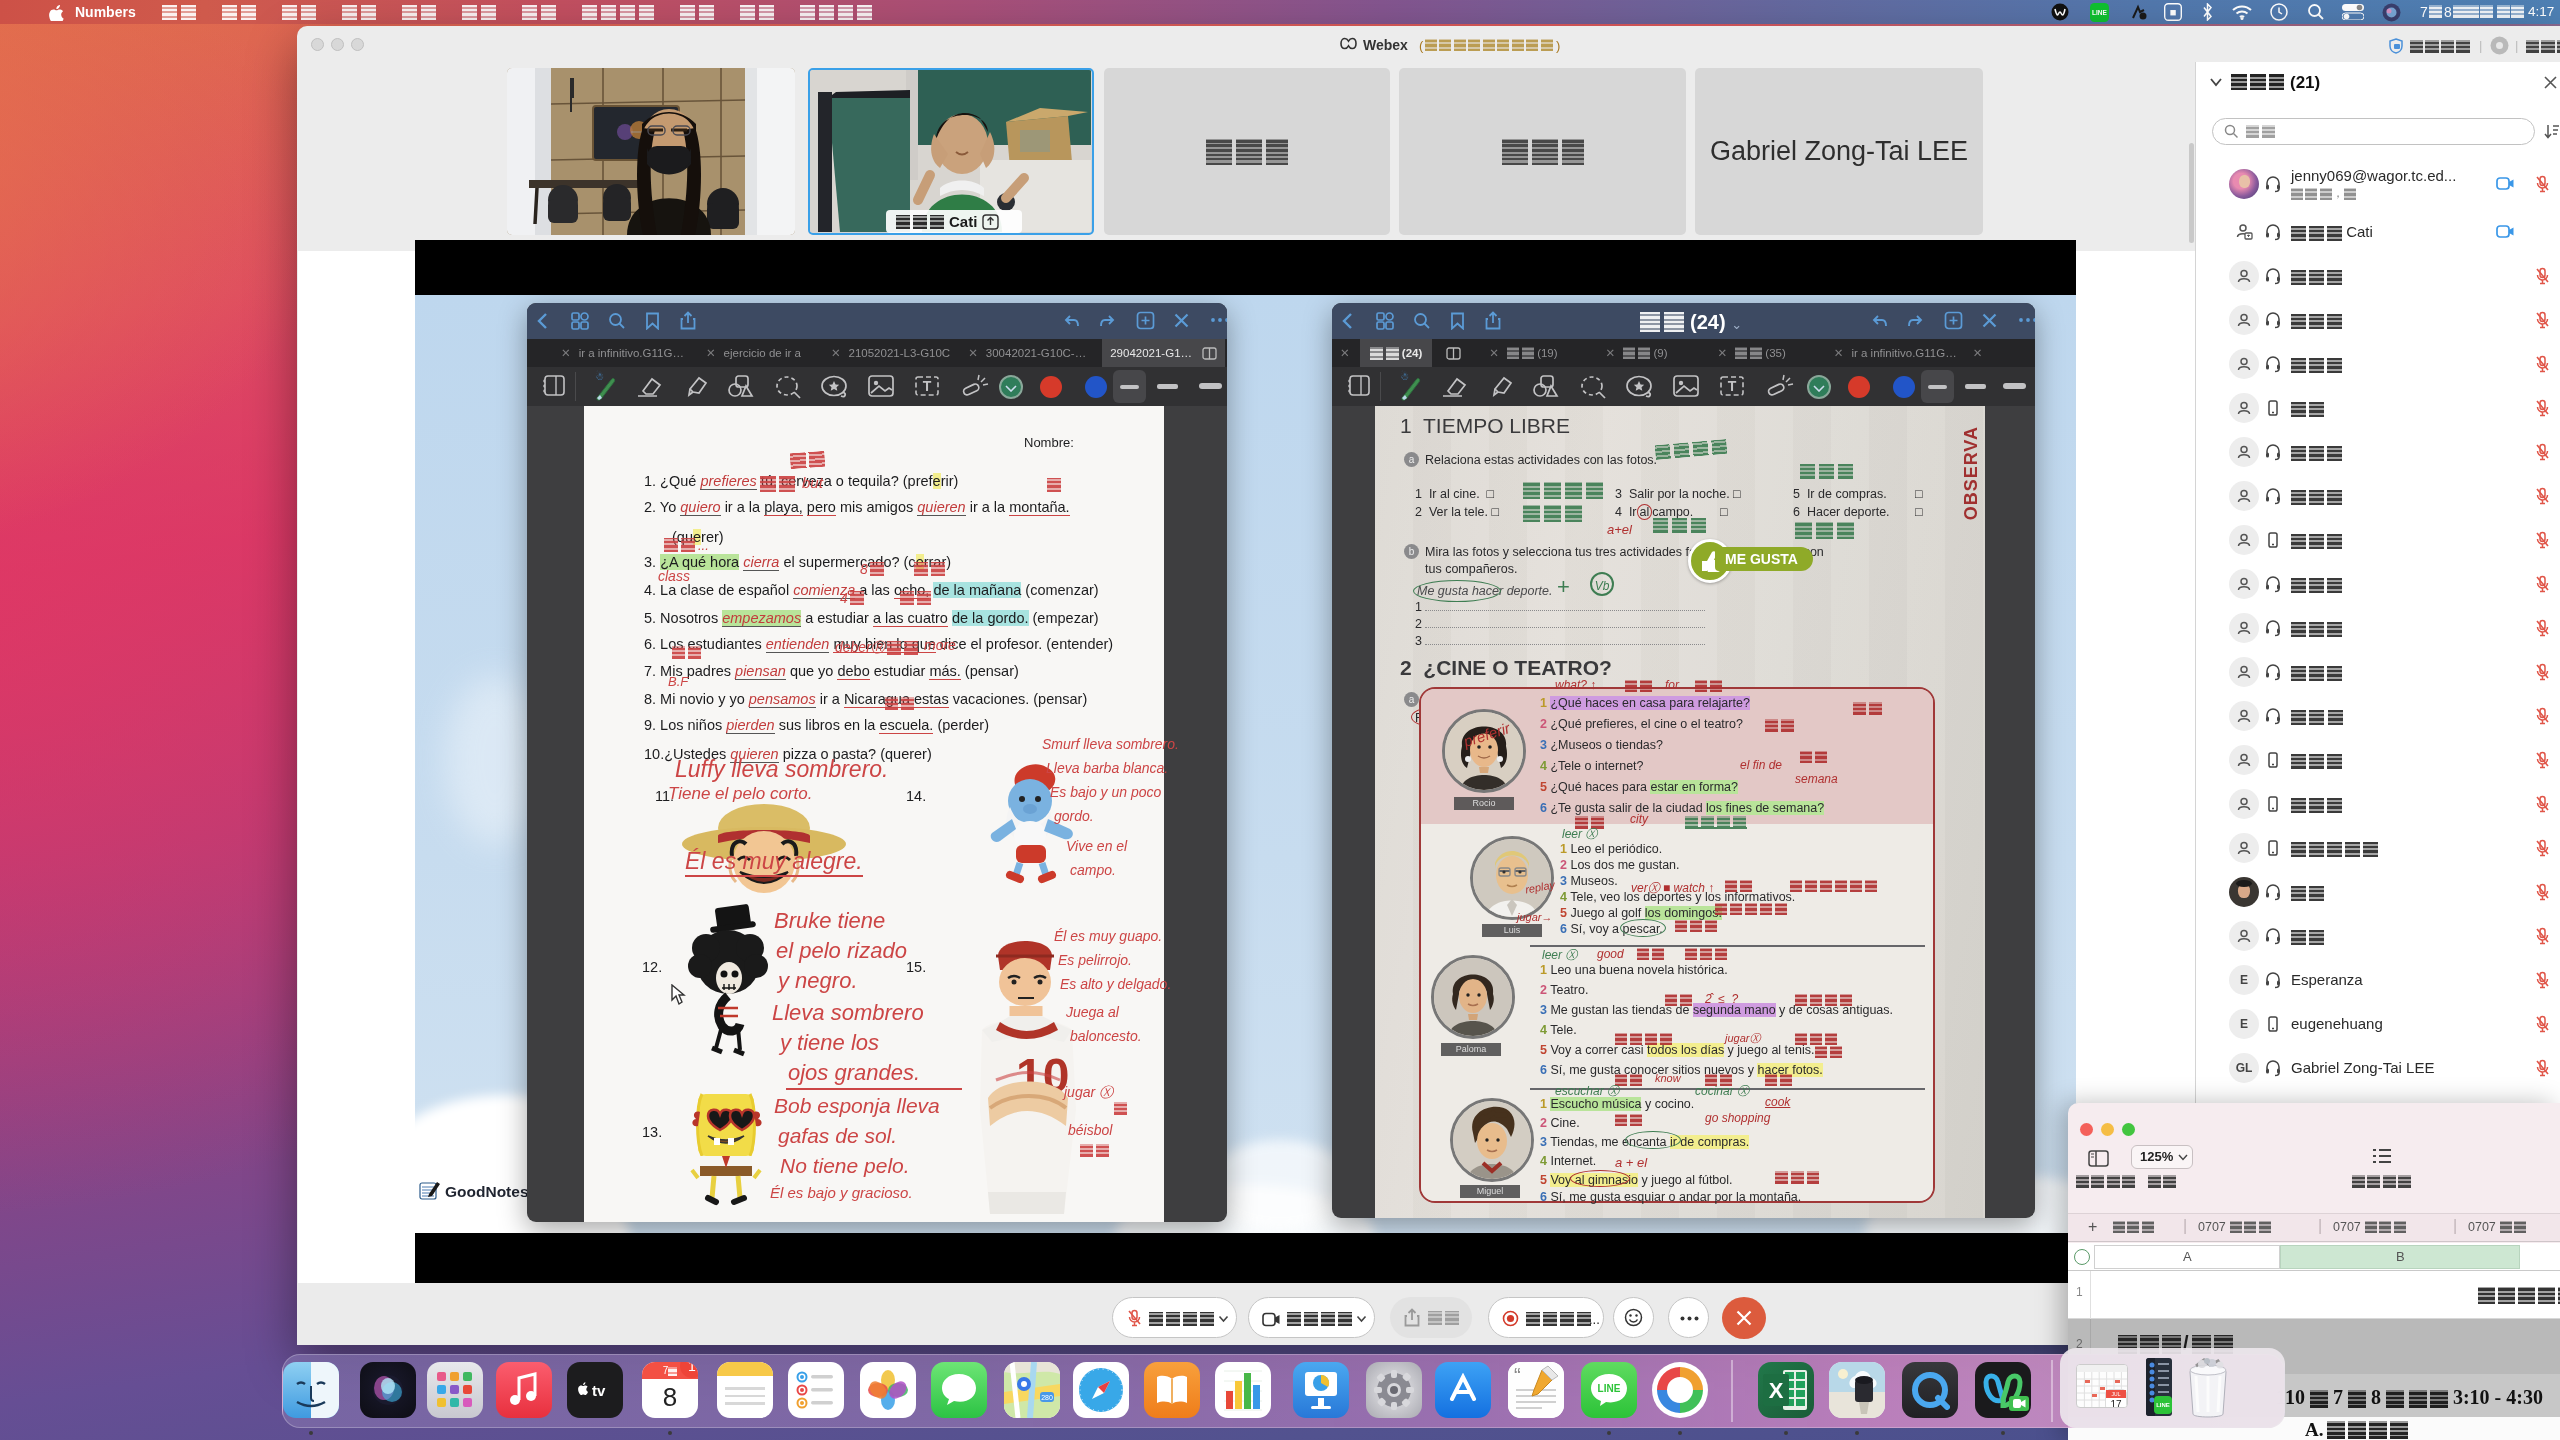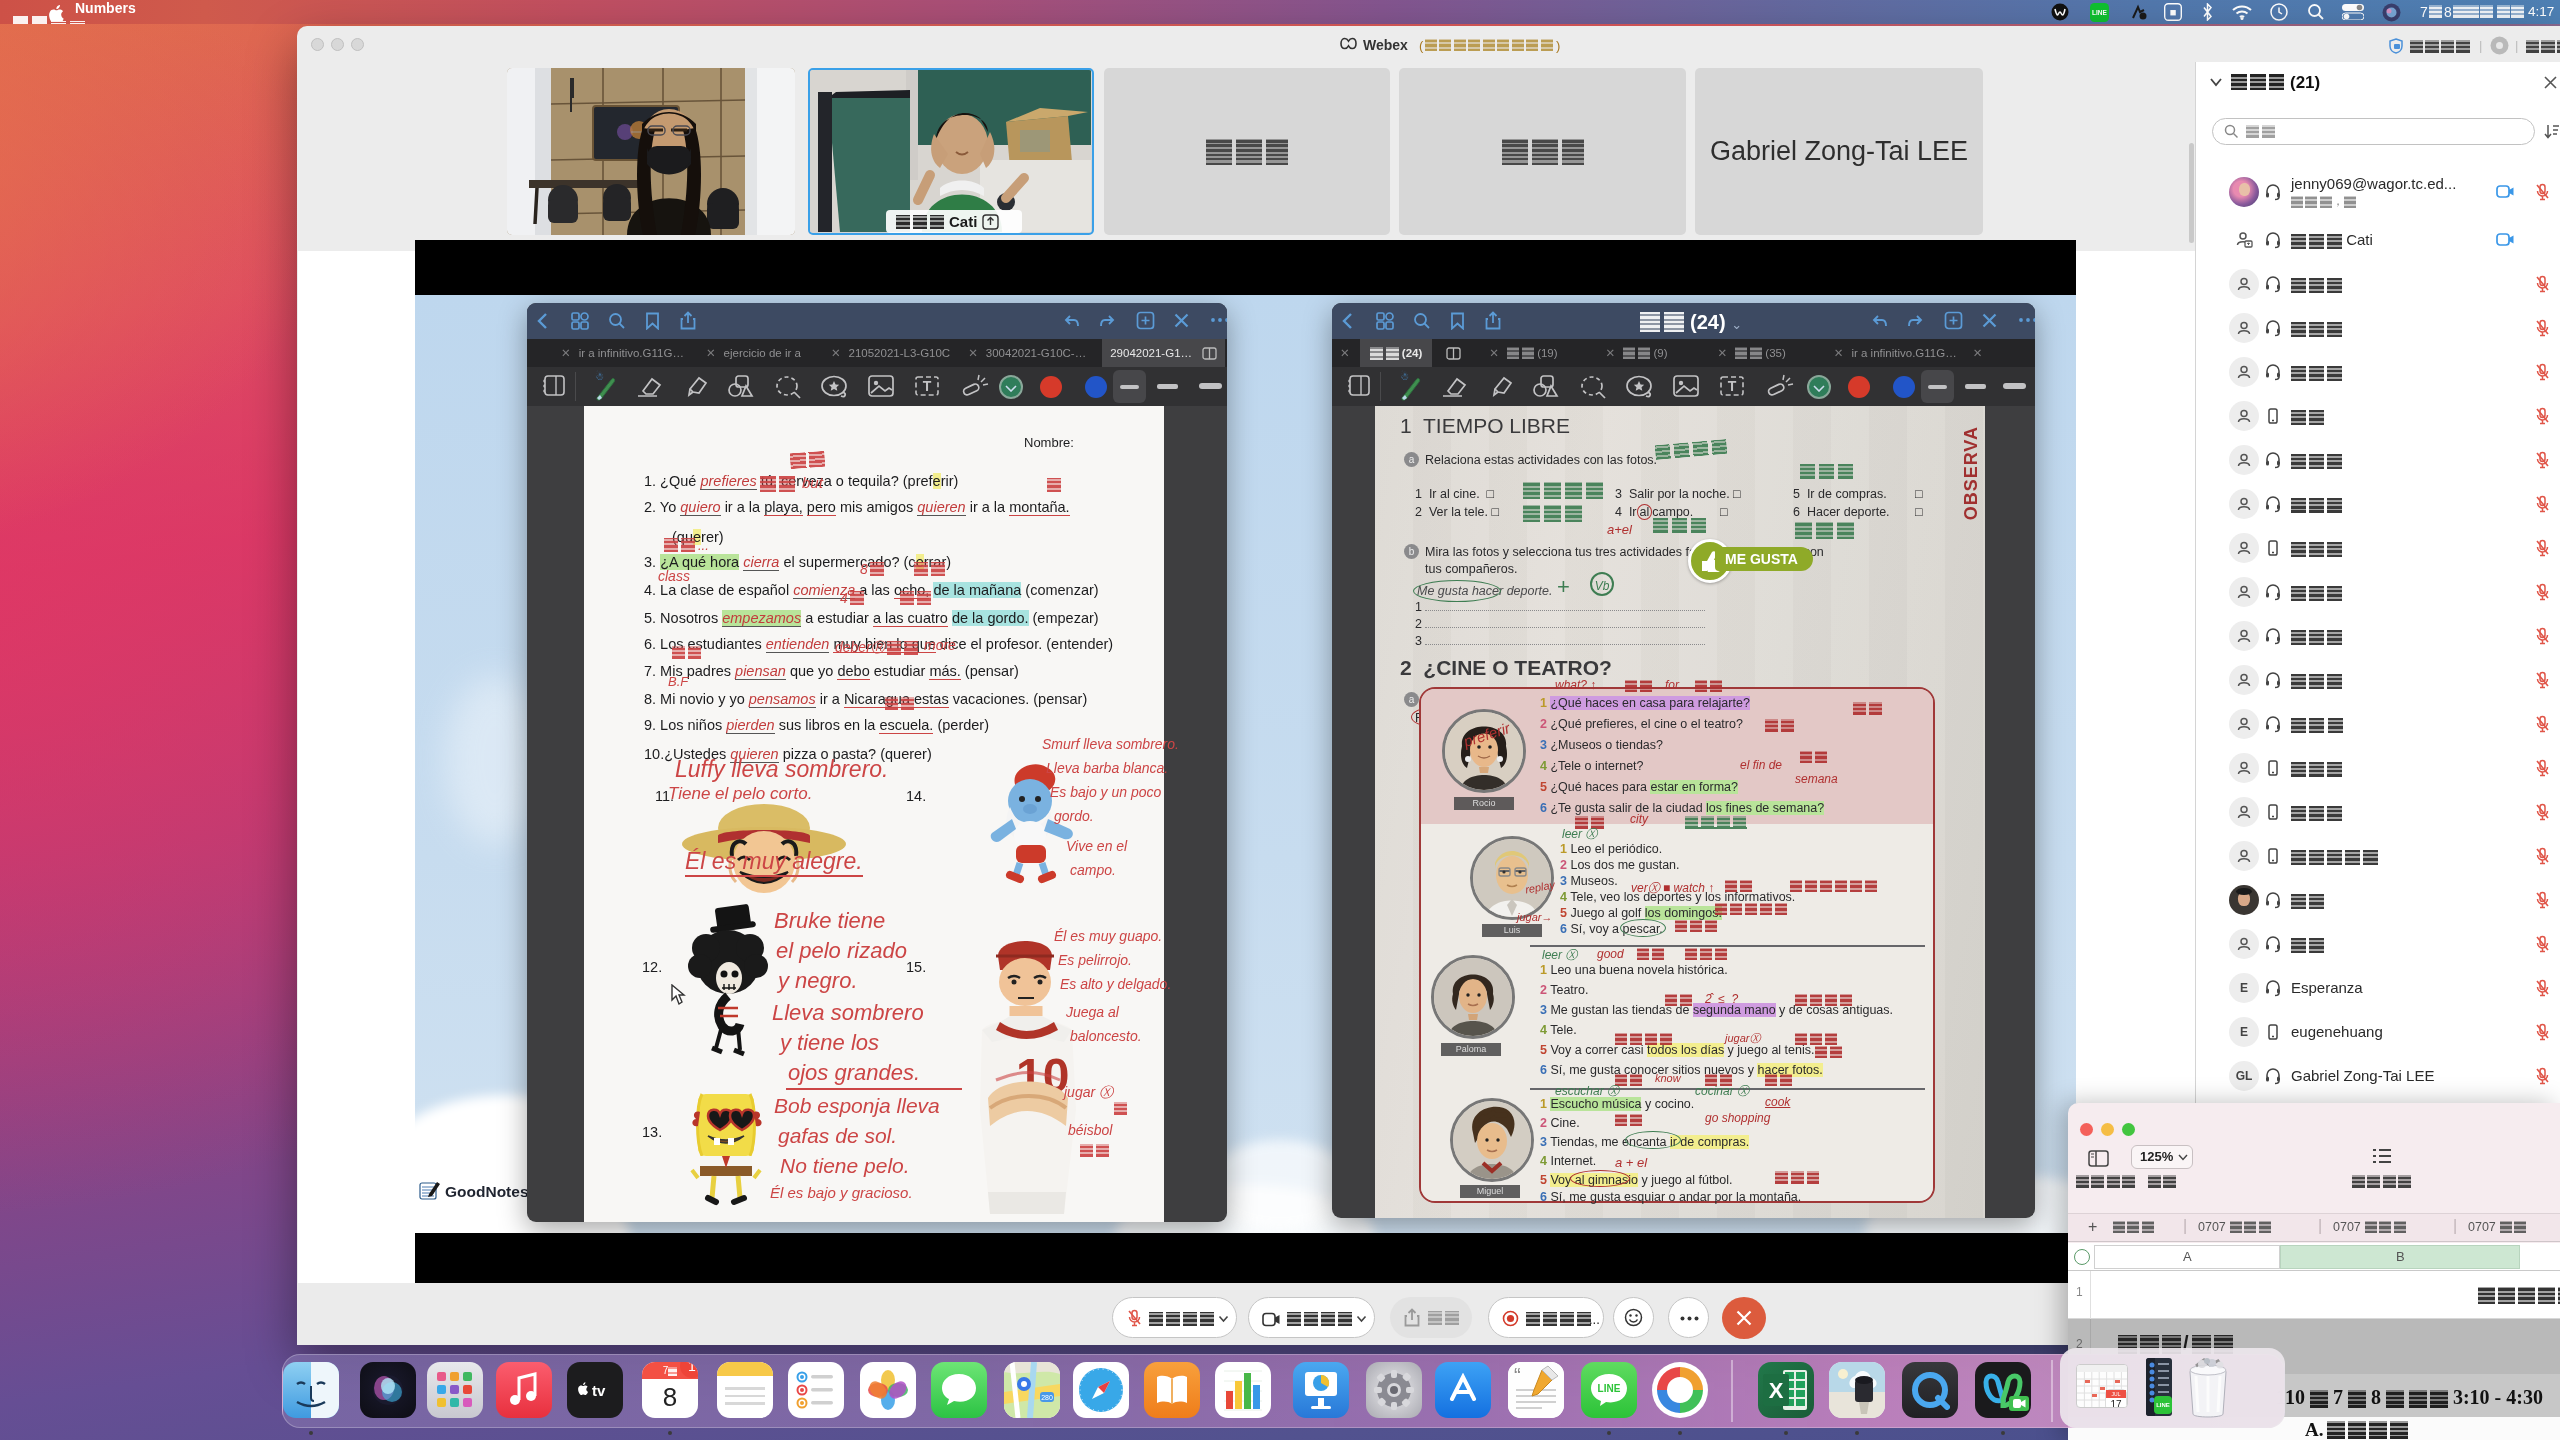--- a/index.html
+++ b/index.html
@@ -5,22 +5,22 @@
 html,body{width:2560px;height:1440px;overflow:hidden;position:relative;background:#000;}
 .abs{position:absolute;}
 
 .cjk{display:inline-block;vertical-align:middle;opacity:.92;background:repeating-linear-gradient(90deg,currentColor 0 var(--g,12px),transparent var(--g,12px) var(--s,15px));-webkit-mask-image:repeating-linear-gradient(0deg,#000 0 2.5px,rgba(0,0,0,.45) 2.5px 4.5px);mask-image:repeating-linear-gradient(0deg,#000 0 2.5px,rgba(0,0,0,.45) 2.5px 4.5px);}
 .wall{left:0;top:0;width:2560px;height:1440px;
 background:
 radial-gradient(800px 600px at -8% 10%,rgba(230,115,75,.95),rgba(230,115,75,0) 70%),
 radial-gradient(1100px 850px at -2% 42%,rgba(224,55,100,.8),rgba(224,55,100,0) 72%),
 radial-gradient(1600px 1200px at 112% -22%,rgba(72,126,180,1),rgba(72,126,180,0) 78%),
 linear-gradient(172deg,#dd6a4e 0%,#de5560 18%,#d63a68 32%,#b43c78 48%,#8a4486 63%,#664e94 78%,#52528f 90%,#474f8c 100%);}
-.menubar{left:0;top:0;width:2560px;height:24px;display:flex;color:#fff;font-size:14px;
-background:linear-gradient(90deg,#cd5147 0%,#cf5a4c 8%,#c24f60 22%,#a84f78 38%,#84558f 54%,#64699f 70%,#5278ad 84%,#4e80b4 100%);flex-direction:column;}
+.menubar{left:0;top:0;width:2560px;height:24px;display:flex;align-items:center;color:#fff;font-size:14px;
+background:linear-gradient(90deg,#cd5147 0%,#cf5a4c 8%,#c24f60 22%,#a84f78 38%,#84558f 54%,#64699f 70%,#5278ad 84%,#4e80b4 100%);}
 .menubar .item{margin:0 13px;white-space:nowrap;}
 
 .webexwin{left:297px;top:26px;width:2263px;height:1319px;background:#ececec;border-radius:10px 0 0 0;box-shadow:0 20px 50px rgba(0,0,0,.4);}
 .tl{width:13px;height:13px;border-radius:50%;background:#d8d8d8;border:0.5px solid #c0c0c0;display:inline-block;}
 .vtile{top:68px;height:167px;background:#d7d7d7;border-radius:5px;overflow:hidden;}
 .vname{width:100%;height:100%;display:flex;align-items:center;justify-content:center;font-size:27px;color:#3c3c3c;}
 .whitebg{background:#fff;}
 .shared{left:415px;top:240px;width:1661px;height:1048px;background:#000;}
 .sky{position:absolute;left:0px;top:55px;width:1661px;height:938px;background:linear-gradient(180deg,#bed7ee 0%,#c7dcef 60%,#cfe1f1 100%);overflow:hidden;}
 .cloud{background:#fff;border-radius:50%;position:absolute;filter:blur(6px);}
@@ -37,21 +37,21 @@
 .hw{font-style:italic;color:#c23c3c;}
 .hwb{position:absolute;color:#cc4545;font-style:italic;white-space:nowrap;}
 .hl-g{background:#b9e49a;}
 .hl-c{background:#a8e3e0;}
 .hl-y{background:#f3ee8e;}
 .hl-p{background:#cf9be0;}
 .rp-line{position:absolute;font-size:12.5px;color:#2a2a2c;white-space:nowrap;}
 .avcircle{position:absolute;border-radius:50%;overflow:hidden;border:3px solid #777;background:#e8e2da;}
 .avlabel{position:absolute;background:rgba(70,70,70,.85);color:#ddd;font-size:9px;text-align:center;line-height:13px;}
 
-.prow{position:absolute;left:2196px;width:364px;height:44px;margin-top:8px;}
+.prow{position:absolute;left:2196px;width:364px;height:44px;}
 .pav{position:absolute;left:33px;top:7px;width:30px;height:30px;border-radius:50%;background:#ededed;display:flex;align-items:center;justify-content:center;font-size:12px;color:#555;}
 .pname{position:absolute;left:95px;top:13px;font-size:15px;color:#2a2a2a;white-space:nowrap;}
 .micoff{position:absolute;left:338px;top:13px;width:17px;height:18px;}
 .hset{position:absolute;left:68px;top:13px;width:18px;height:18px;}
 .dockic{position:absolute;top:1362px;width:56px;height:56px;border-radius:13px;}
 .dockdot{position:absolute;top:1431px;width:4px;height:4px;border-radius:50%;background:#3a3a3a;}
 </style></head>
 <body>
 <div class="abs wall"></div>
 

